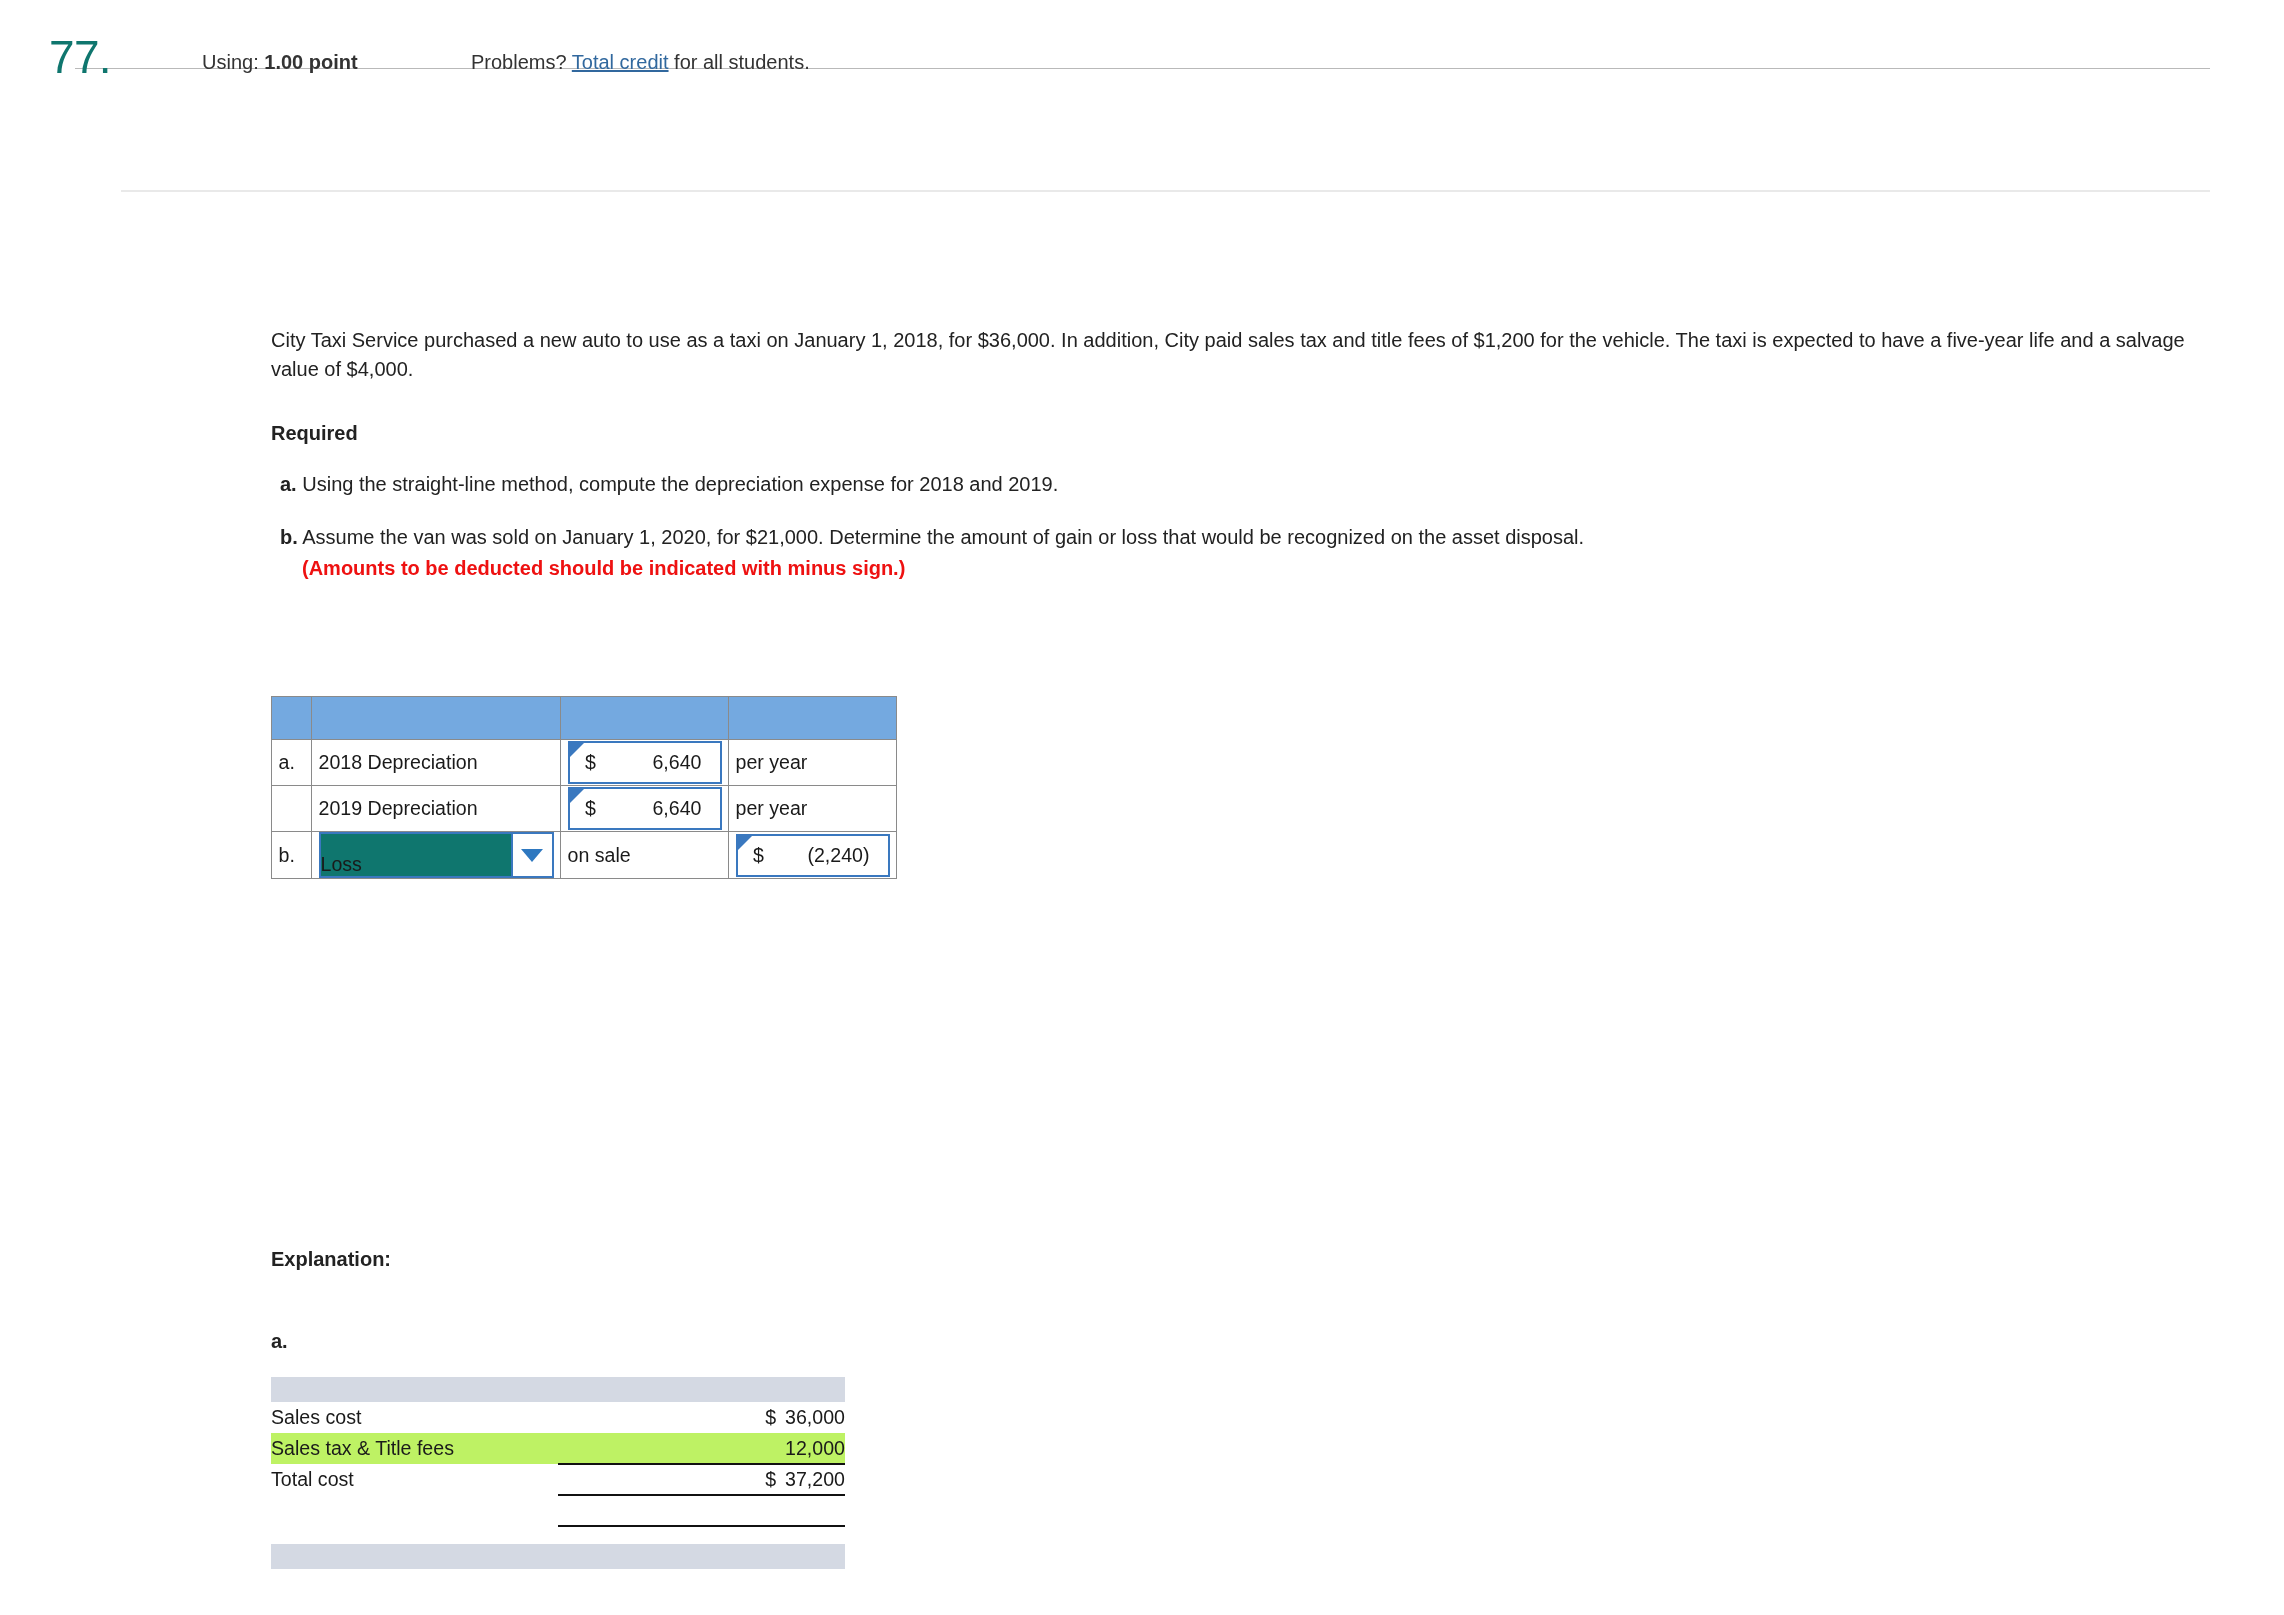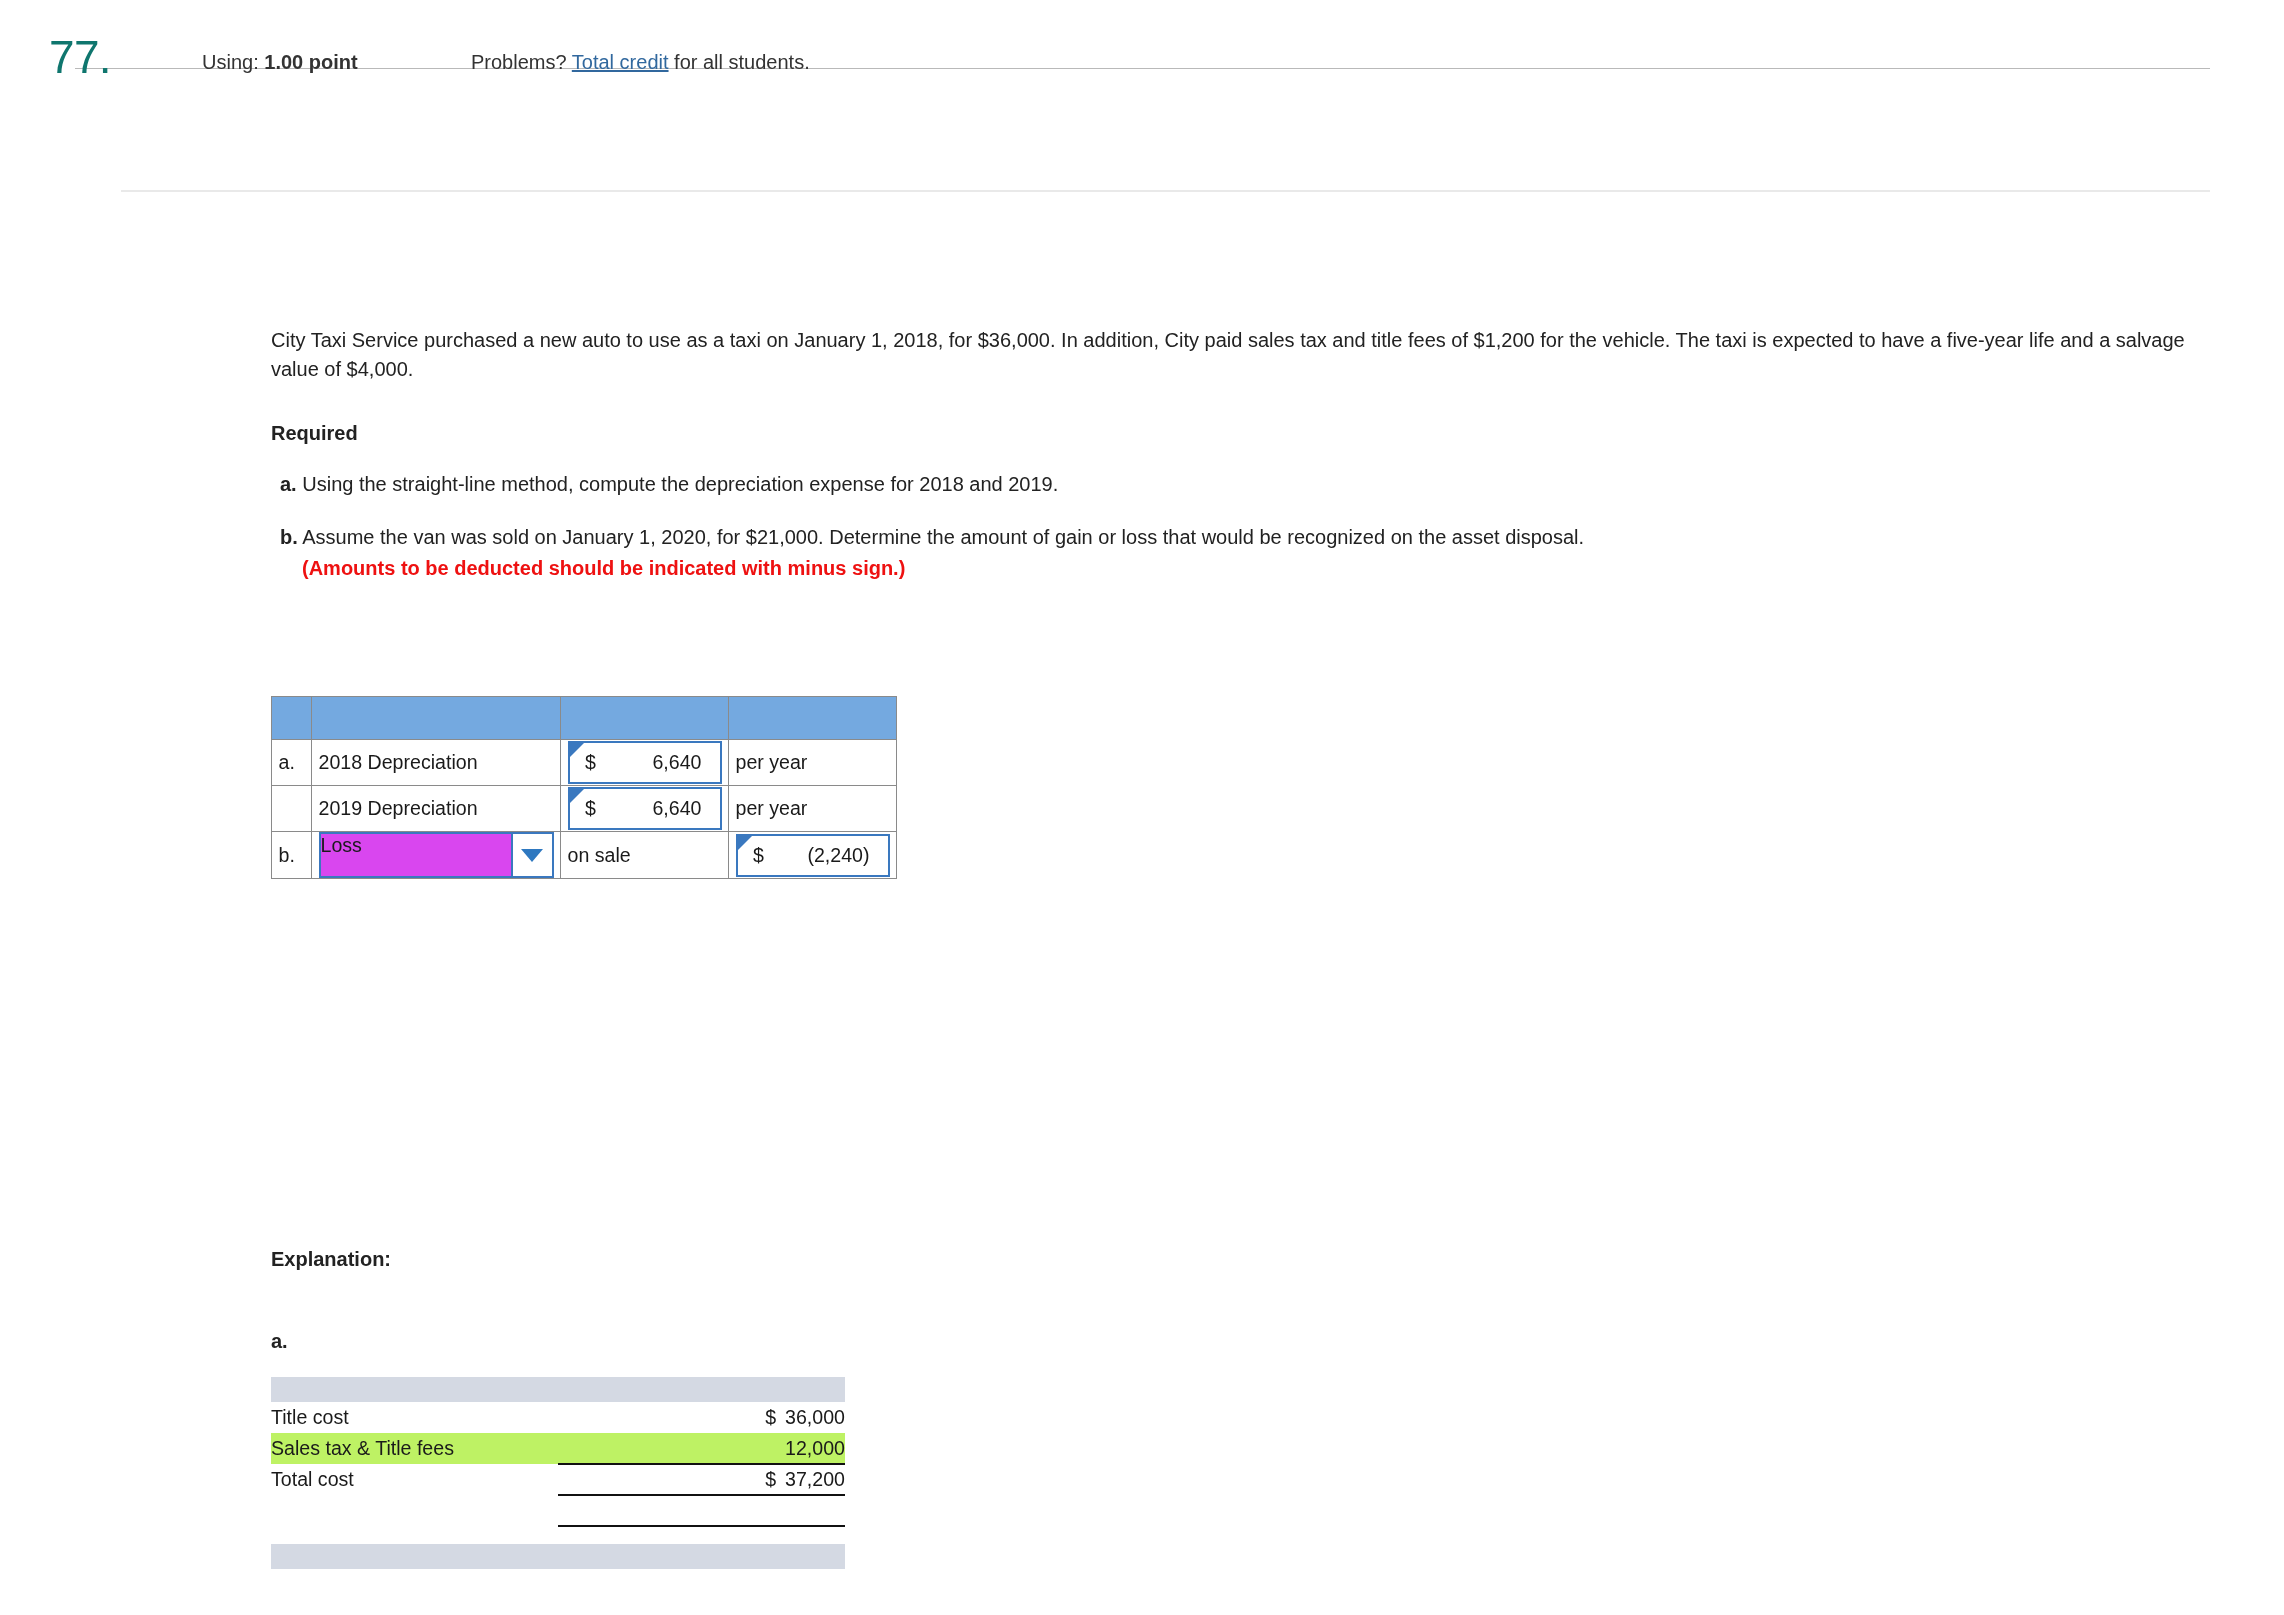--- a/index.html
+++ b/index.html
@@ -179,23 +179,23 @@
     position: relative;
     display: flex;
     height: 46px;
     align-items: stretch;
   }
   .select-field {
     position: relative;
     flex: 1;
     border: 2px solid #3a78bf;
     border-right: none;
-    background: #d946ef;
+    background: #0f766e;
     display: flex;
-    align-items: flex-start;
+    align-items: flex-end;
     box-sizing: border-box;
   }
   .select-btn {
     width: 43px;
     border: 2px solid #3a78bf;
     background: #ffffff;
     display: flex;
     align-items: center;
     justify-content: center;
     box-sizing: border-box;
@@ -376,21 +376,21 @@
 <div class="exp-letter">a.</div>
 
 <div class="exp-table-wrap">
   <table class="exp-table">
     <tbody>
         <tr class="exp-band">
       <td></td>
       <td></td>
     </tr>
     <tr>
-      <td class="exp-name">Title cost</td>
+      <td class="exp-name">Sales cost</td>
       <td class="exp-val">
         <span class="val-dollar">$</span><span>36,000</span>
       </td>
     </tr>
     <tr class="shaded underline">
       <td class="exp-name">Sales tax &amp; Title fees</td>
       <td class="exp-val">
         <span class="val-dollar"></span><span>12,000</span>
       </td>
     </tr>

